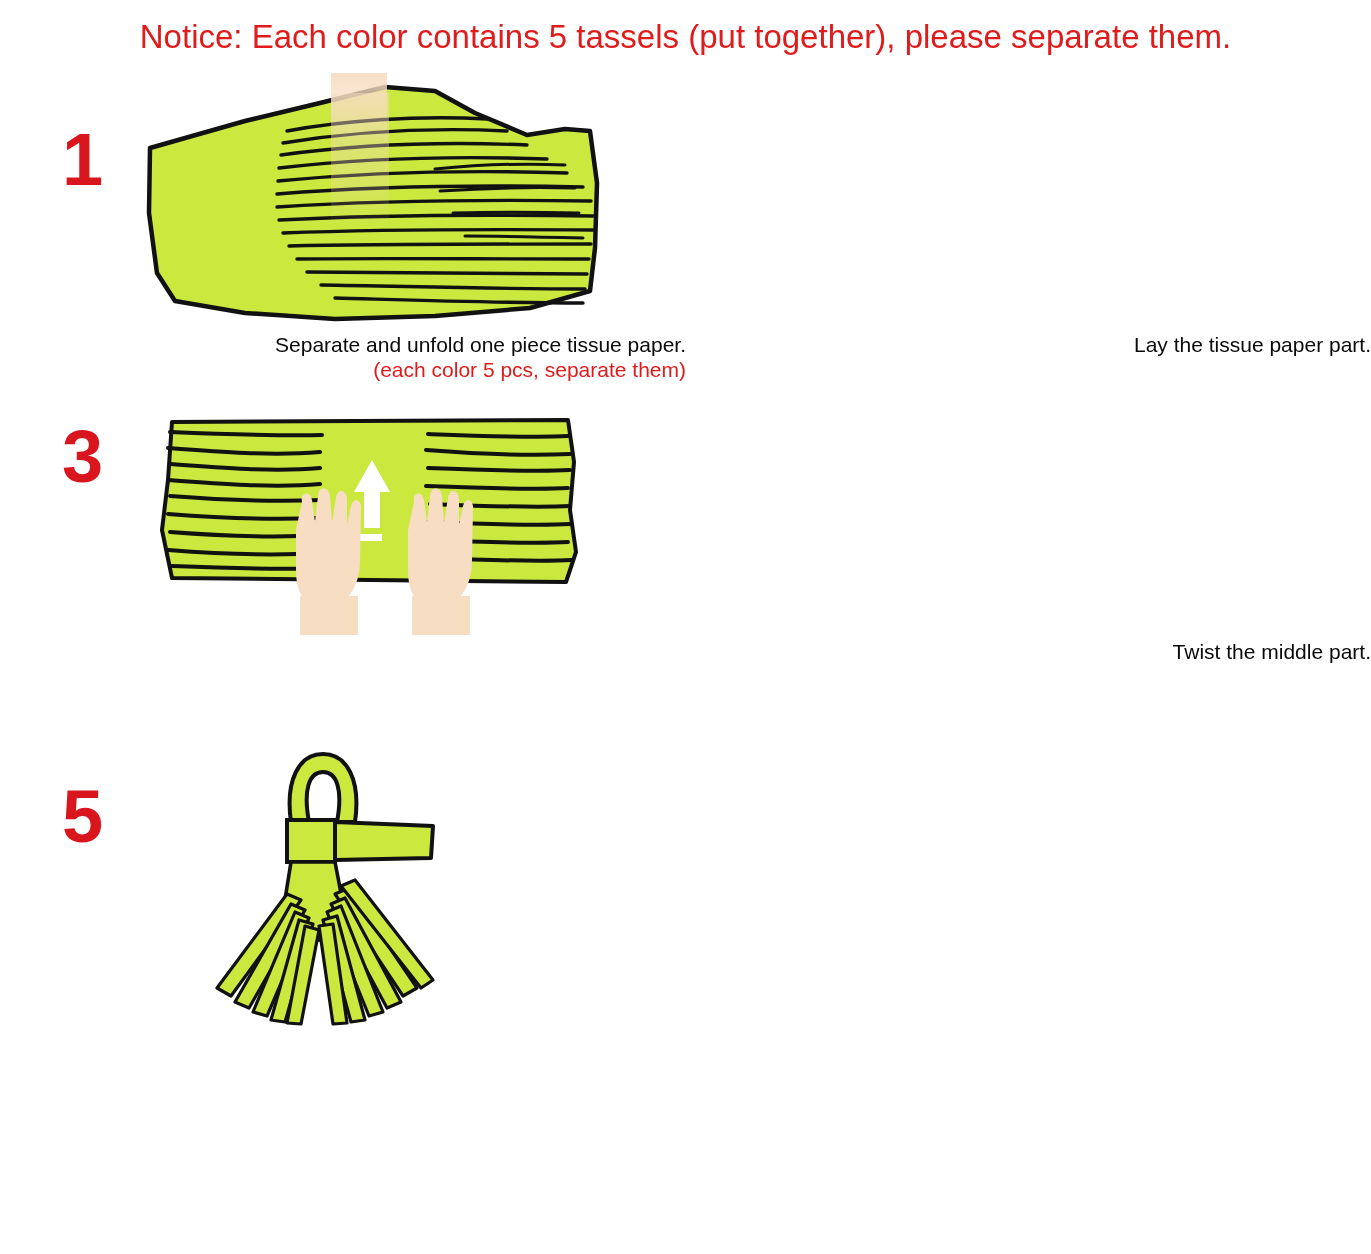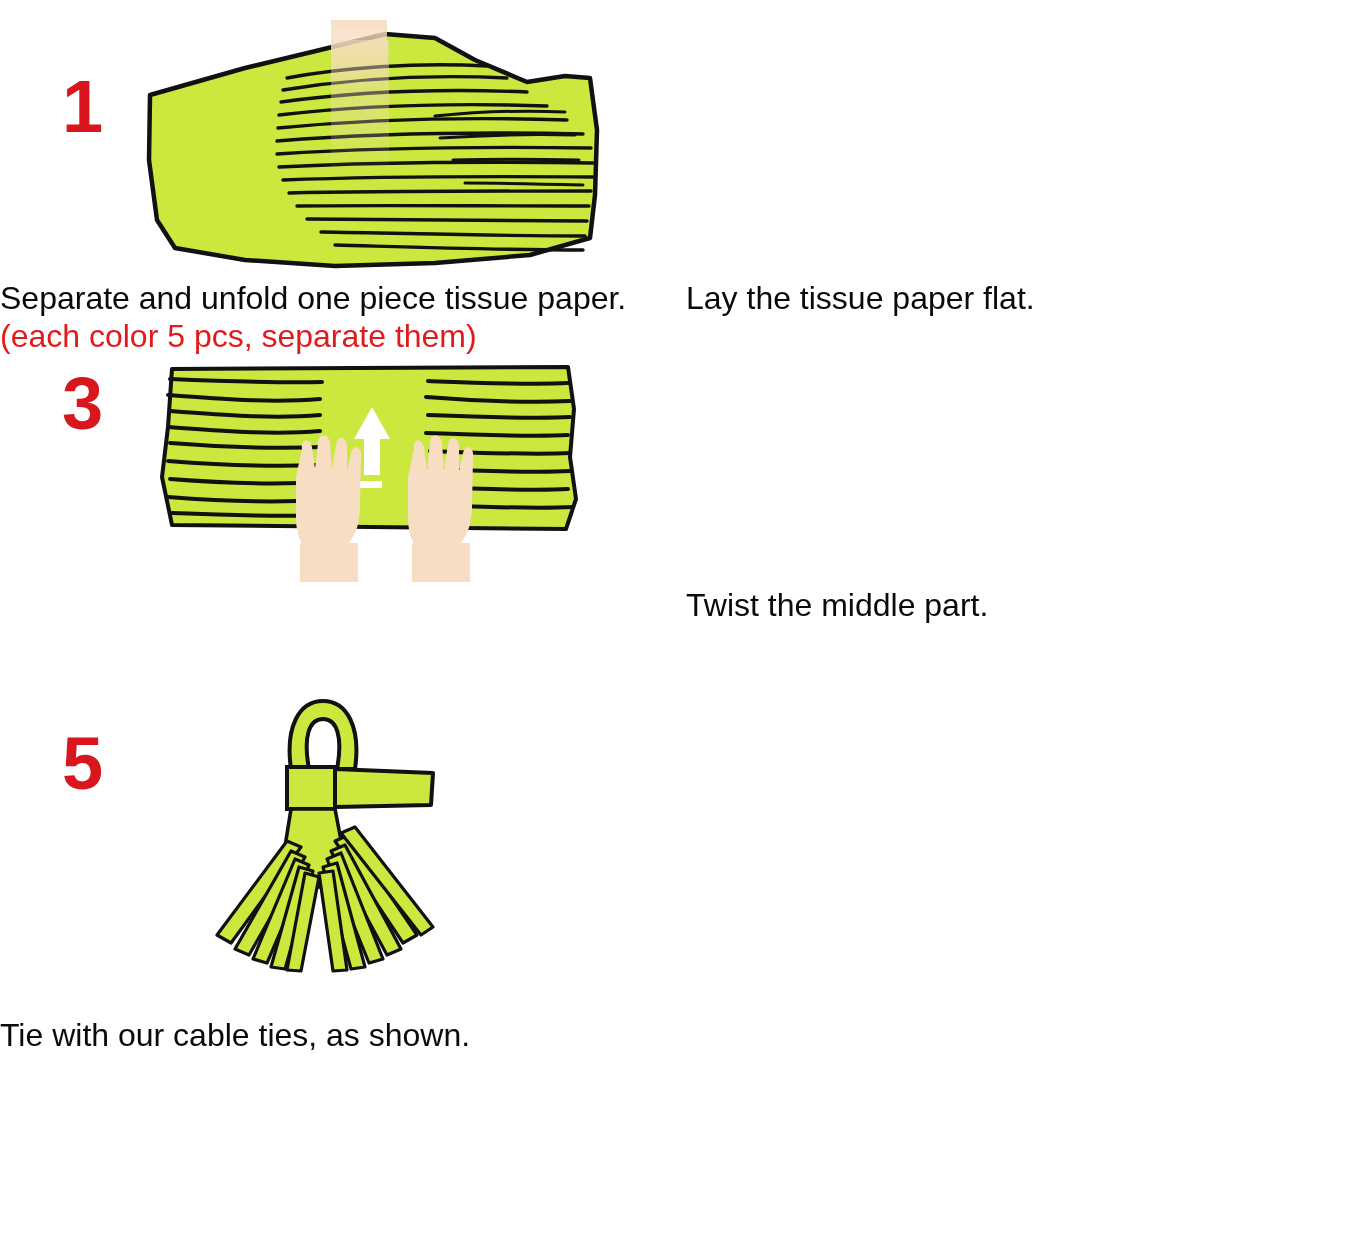--- a/index.html
+++ b/index.html
@@ -60,22 +60,22 @@
     font-family: "Liberation Sans", sans-serif;
   }
   .num-1 { left: 62px;  top: 58px; }
   .num-3 { left: 62px;  top: 10px; }
   .num-5 { left: 62px;  top: 28px; }
 
   .art {
     display: block;
   }
   .caption {
-    text-align: left;
-    font-size: 32px;
+    text-align: right;
+    font-size: 21px;
     line-height: 1.18;
     color: #0a0a0a;
     white-space: nowrap;
   }
   .caption.sub {
     color: #e01b1b;
   }
   .cap-block {
     position: absolute;
     width: 100%;
@@ -93,20 +93,21 @@
   .c3 { top: 230px; }
   .c4 { top: 230px; }
   .c5 { top: 318px; }
   .c6 { top: 318px; }
 </style>
 </head>
 <body>
 
 <div>
 
+  <div class="notice-line">Notice:  Each color contains 5 tassels (put together), please separate them.</div>
 
   <div class="steps-grid">
 
     <div class="step-cell">
       <span class="step-number num-1">1</span>
 
       <div class="art-wrap w1">
         <svg class="art" width="470" height="260" viewBox="0 0 470 260">
           <defs>
             <linearGradient id="handFade1" x1="0" y1="0" x2="0" y2="1">
@@ -150,21 +151,21 @@
 
       <div class="cap-block c1">
         <div class="caption">Separate and unfold one piece tissue paper.</div>
         <div class="caption sub">(each color 5 pcs, separate them)</div>
       </div>
     </div>
 
     <div class="step-cell">
 
       <div class="cap-block c2">
-        <div class="caption">Lay the tissue paper flat.</div>
+        <div class="caption">Lay the tissue paper part.</div>
       </div>
     </div>
 
     <div class="step-cell">
       <span class="step-number num-3">3</span>
 
       <div class="art-wrap w3">
         <svg class="art" width="440" height="225" viewBox="0 0 440 225">
 
           <path d="M22,12 L418,10 L424,52 L420,100 L426,142 L416,172 L22,168 L12,120 L18,70 Z" fill="#cbe83f" stroke="#111111" stroke-width="4" stroke-linejoin="round"></path>
@@ -248,23 +249,20 @@
             <path d="M140,150 L154,144 L222,244 L208,252 Z"></path>
             <path d="M136,160 L150,154 L206,258 L192,264 Z"></path>
             <path d="M132,168 L146,162 L188,268 L174,272 Z"></path>
             <path d="M128,176 L142,172 L170,276 L156,278 Z"></path>
             <path d="M124,182 L138,180 L152,279 L138,280 Z"></path>
             <path d="M146,142 L160,136 L238,236 L226,244 Z"></path>
           </g>
         </svg>
       </div>
 
-      <div class="cap-block c5">
-        <div class="caption">Tie with our cable ties, as shown.</div>
-      </div>
     </div>
 
     <div class="step-cell">
 
       <div class="cap-block c6">
       </div>
     </div>
 
   </div>
 </div>

